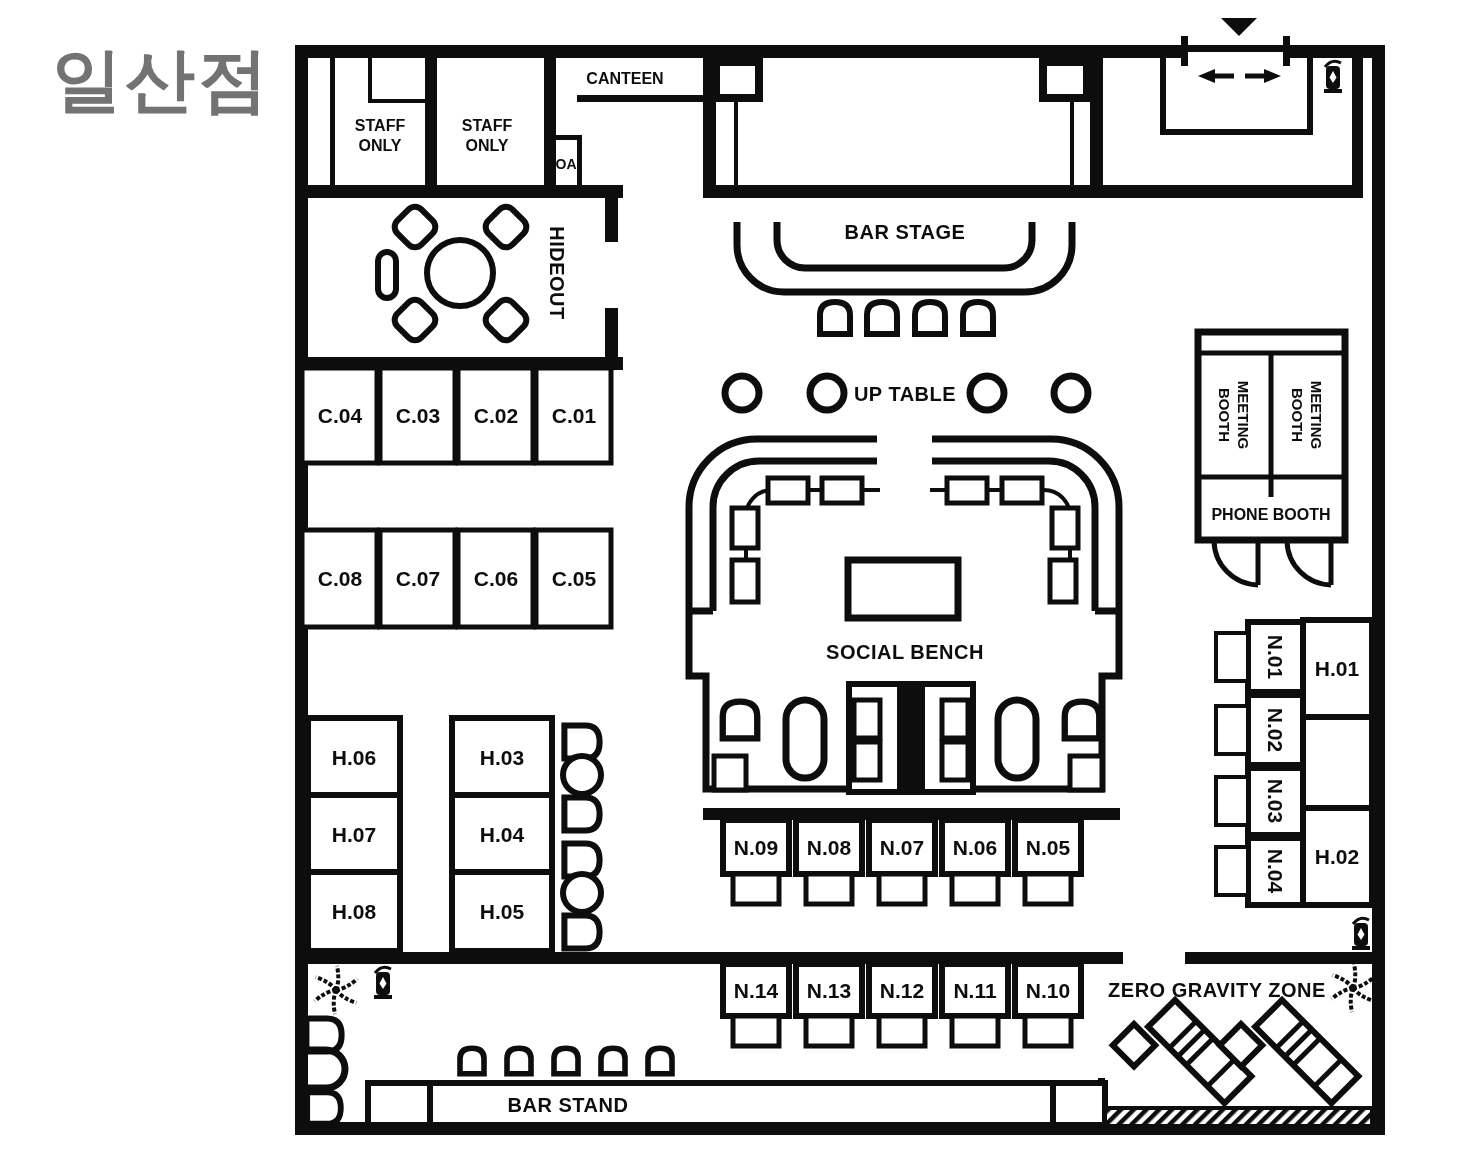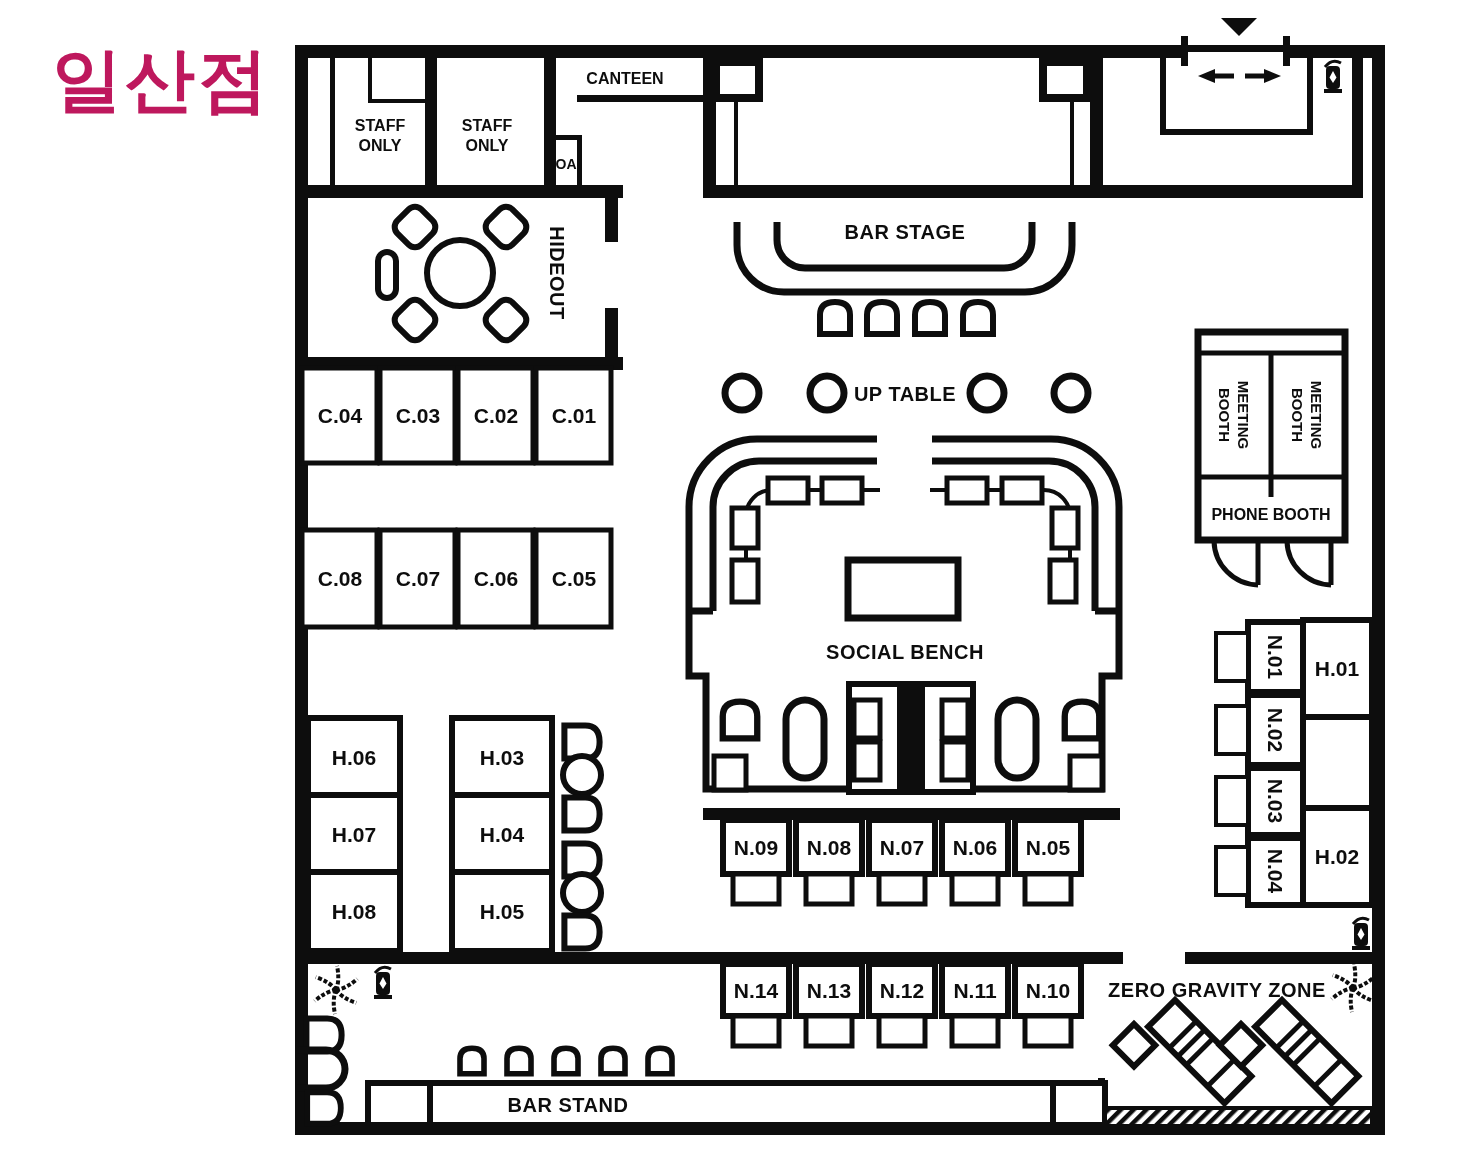--- a/index.html
+++ b/index.html
@@ -1,19 +1,19 @@
 <!DOCTYPE html>
 <html><head>
 <meta charset="utf-8">
 <style>
   html,body{margin:0;padding:0;background:#ffffff;}
   #stage{position:relative;width:1477px;height:1157px;background:#fff;overflow:hidden;
          font-family:"Liberation Sans", sans-serif;}
   #plan-title{position:absolute;left:52px;top:34px;font-size:70px;font-weight:bold;
-              color:#be185d;letter-spacing:3px;}
+              color:#737373;letter-spacing:3px;}
   svg{position:absolute;left:0;top:0;}
   svg text{font-family:"Liberation Sans", sans-serif;font-weight:bold;fill:#0d0d0d;}
   .t20{font-size:20px;letter-spacing:0.5px;}
   .t21{font-size:21px;}
   .t16{font-size:16px;}
   .t15{font-size:15px;}
   .t14{font-size:14px;}
   .ln{stroke:#0d0d0d;fill:none;}
   .fw{fill:#ffffff;stroke:#0d0d0d;}
   .blk{fill:#0d0d0d;stroke:none;}

